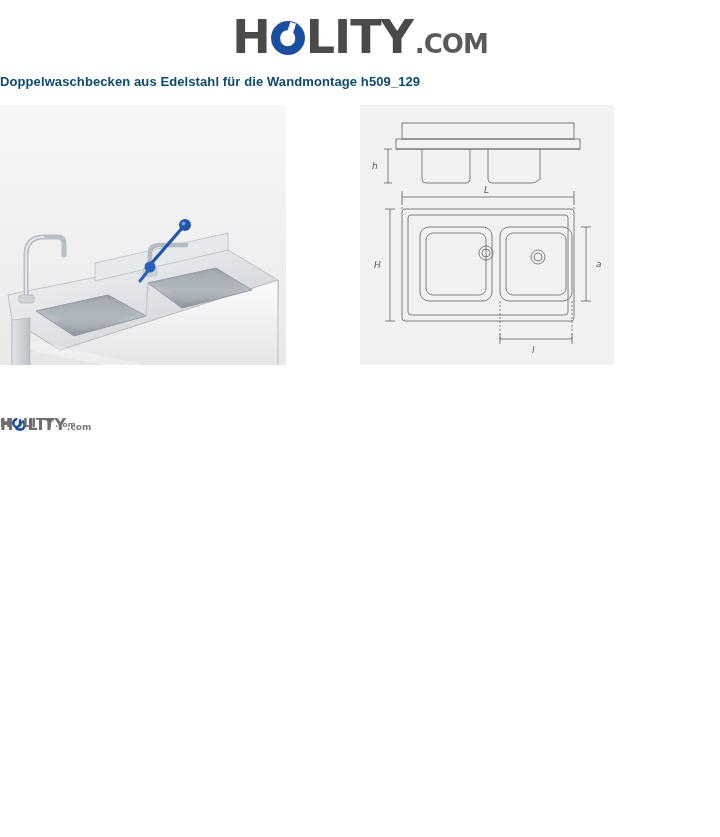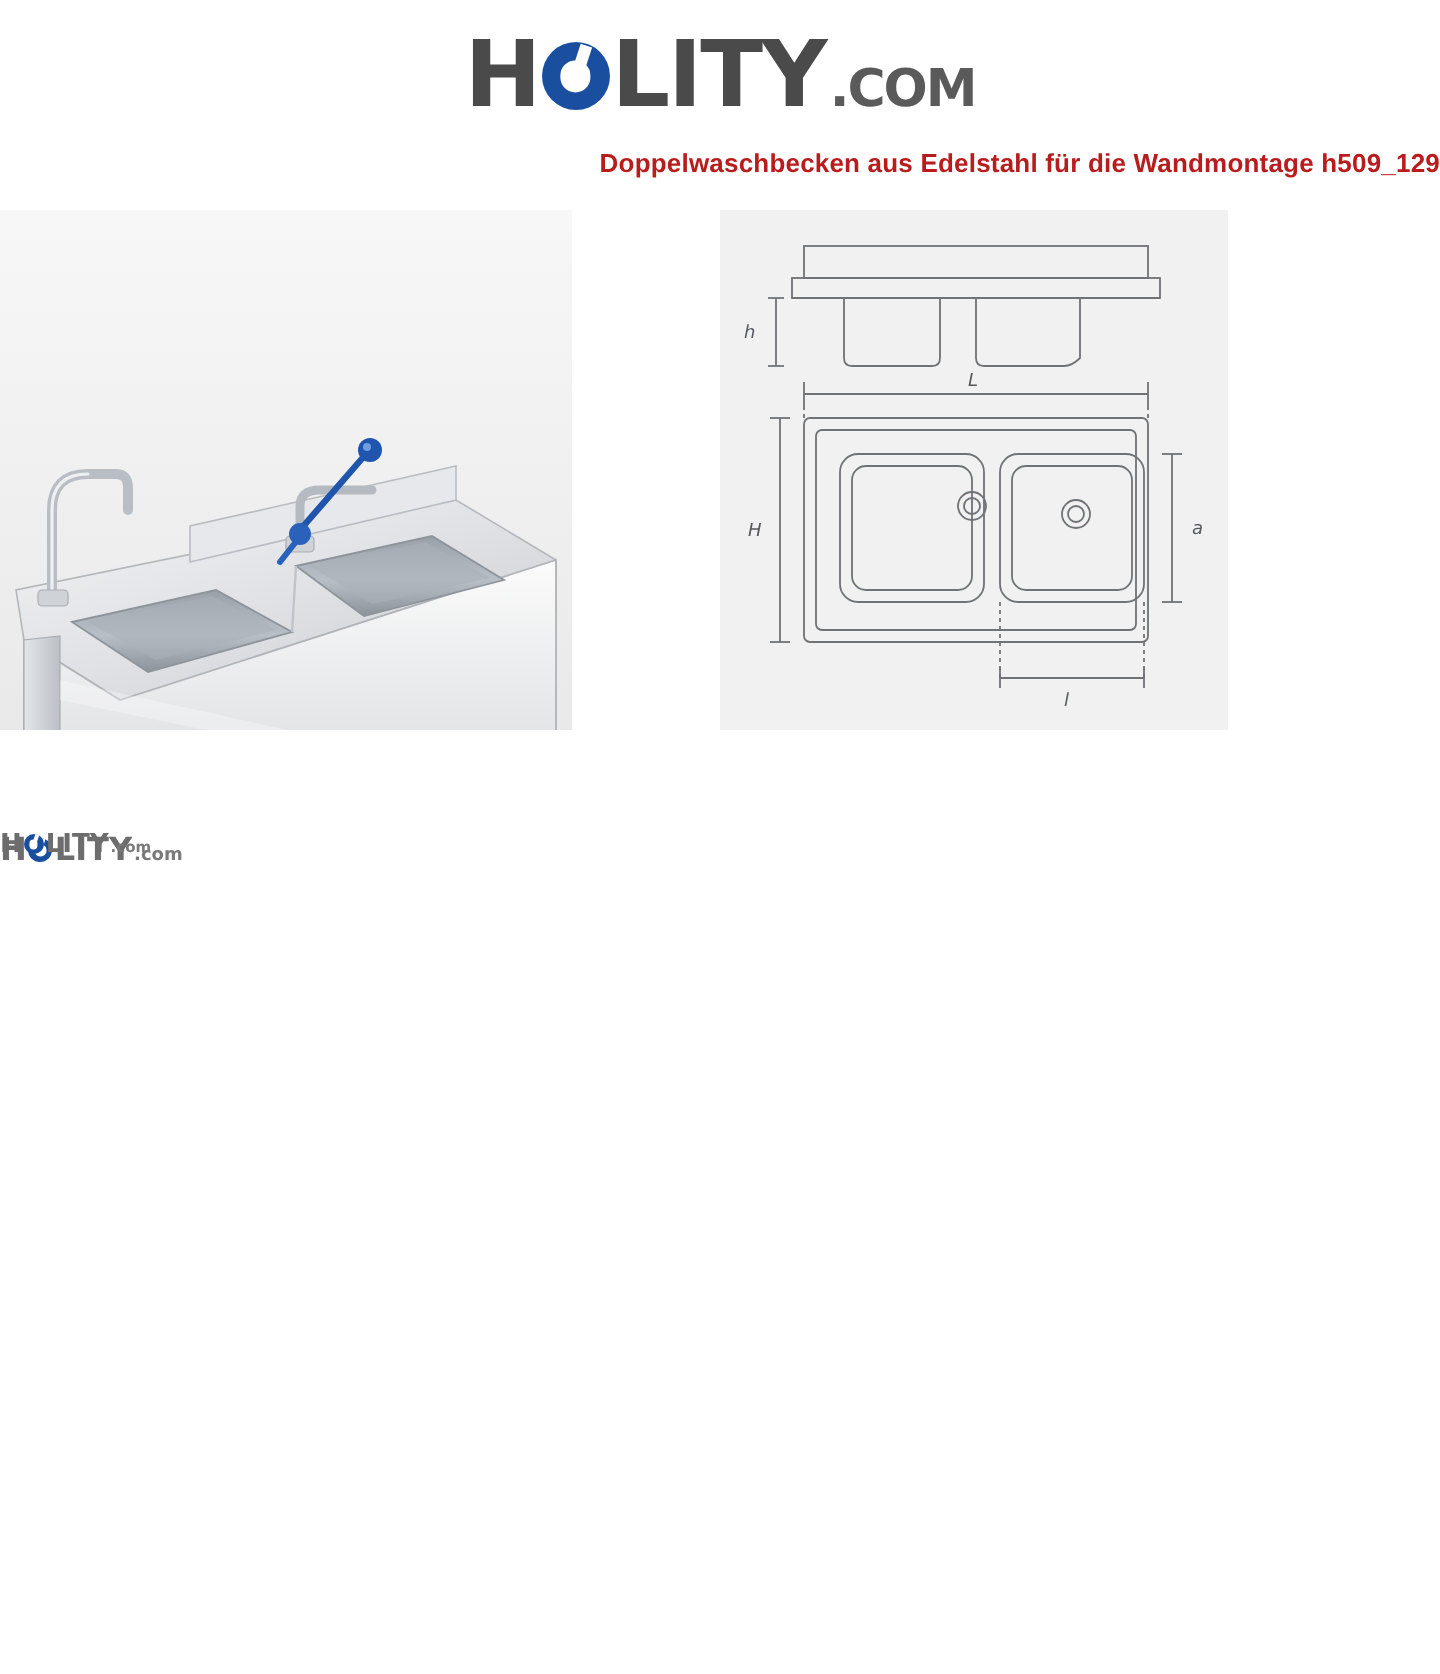--- a/index.html
+++ b/index.html
@@ -80,24 +80,24 @@
     width: 18%;
     height: 50%;
     background: #ffffff;
     transform: translateX(-50%) rotate(18deg);
     transform-origin: bottom center;
   }
 
   
   .product-title {
     width: 720px;
-    text-align: right;
+    text-align: left;
     font-size: 13px;
     font-weight: bold;
-    color: #b91c1c;
+    color: #0c4a6e;
     margin-top: 14px;
     letter-spacing: 0.1px;
   }
 
   
   .images-row {
     position: relative;
     margin-top: 16px;
     height: 262px;
   }

